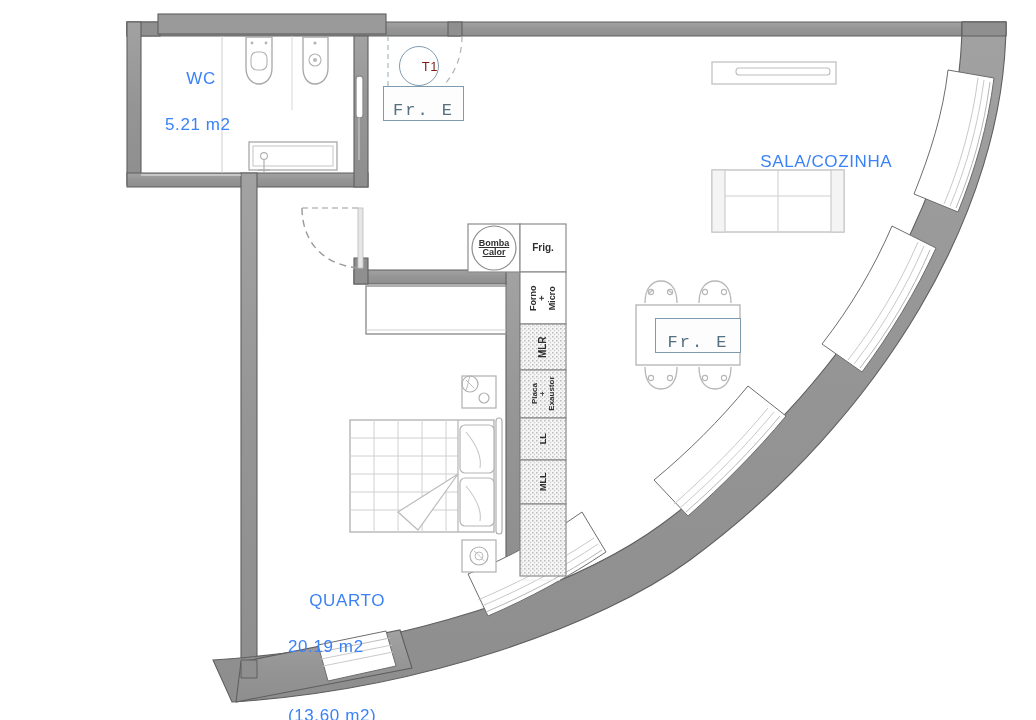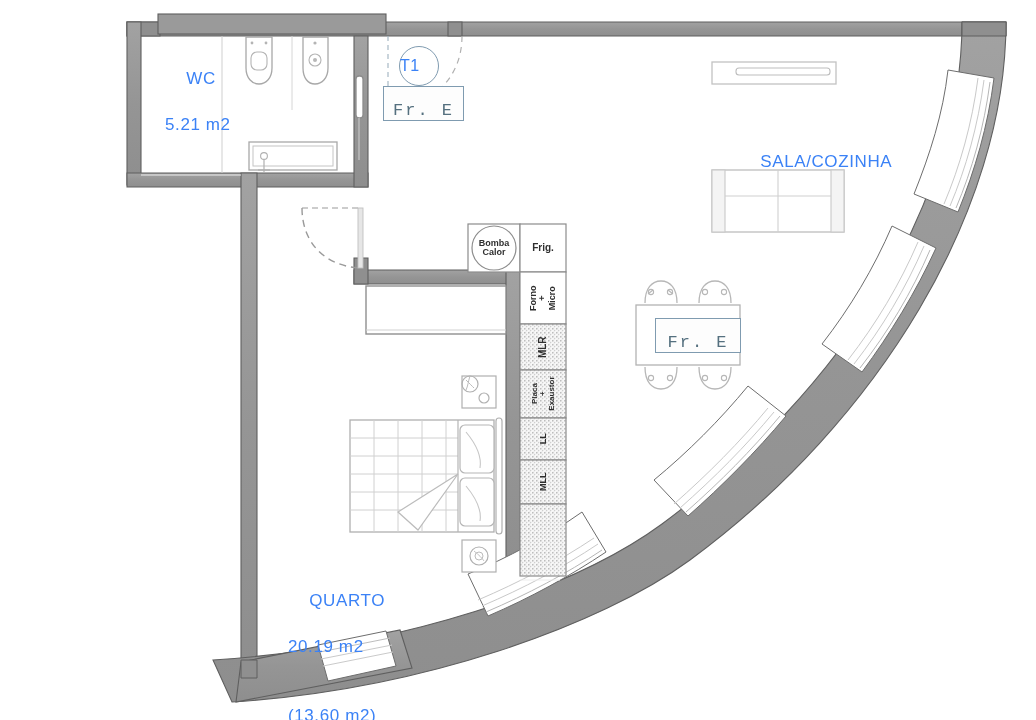--- a/index.html
+++ b/index.html
@@ -43,27 +43,27 @@
     letter-spacing: 2px;
     display: flex;
     align-items: flex-end;
     justify-content: center;
   }
   .tag-circle {
     position: absolute;
     border: 1.5px solid #7f9bb0;
     border-radius: 50%;
     background: transparent;
-    color: #3b82f6;
+    color: #7f1d1d;
     font-family: "Liberation Sans", sans-serif;
-    font-size: 16px;
+    font-size: 13px;
     letter-spacing: 0.5px;
     display: flex;
     align-items: center;
-    justify-content: flex-start;
+    justify-content: flex-end;
   }
   .appl-label {
     position: absolute;
     font-family: "Liberation Sans", sans-serif;
     color: #2f2f2f;
     font-weight: bold;
     text-align: center;
     display: flex;
     align-items: center;
     justify-content: center;
@@ -337,21 +337,21 @@
   </div>
 
   <div class="tag-box" style="left:383px; top:86px; width:79px; height:33px;">
     <span>Fr. E</span>
   </div>
 
   <div class="tag-box" style="left:655px; top:318px; width:84px; height:33px;">
     <span>Fr. E</span>
   </div>
 
-  <div class="appl-label" style="left:468px; top:224px; width:52px; height:48px; font-size:9px;">
+  <div class="appl-label" style="left:468px; top:224px; width:52px; height:48px; font-size:9px;text-decoration:underline;">
     <span style="white-space:pre-line;">Bomba
 Calor</span>
   </div>
 
   <div class="appl-label" style="left:520px; top:224px; width:46px; height:48px; font-size:10px;">
     <span>Frig.</span>
   </div>
 
   <div class="appl-label" style="left:520px; top:272px; width:46px; height:52px; font-size:9px;">
     <span class="appl-rot" style="white-space:pre-line;">Forno

